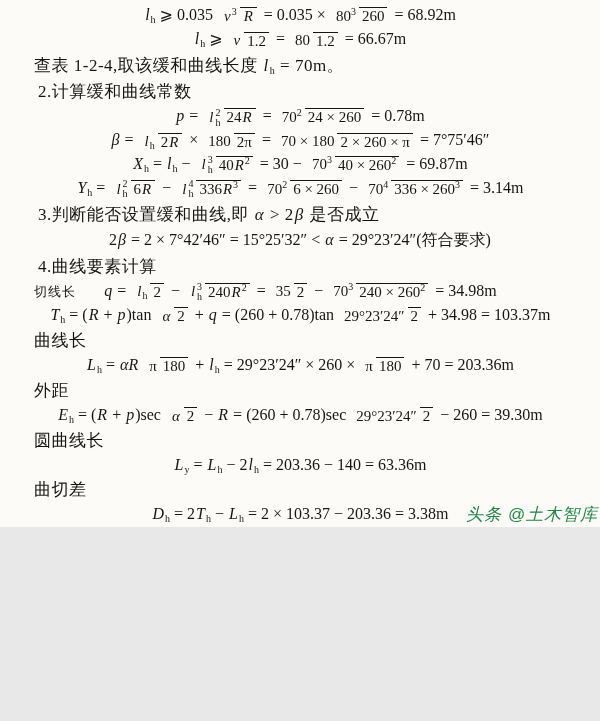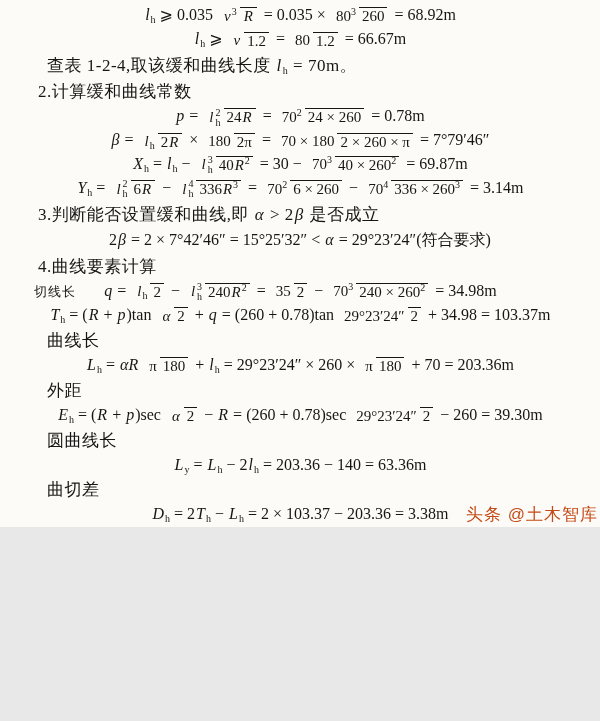--- a/index.html
+++ b/index.html
@@ -7,21 +7,21 @@
     width:600px;height:527px;overflow:hidden;position:relative;box-sizing:border-box;
     background:#fcfbf8;color:#181614;
     font-family:"Liberation Serif","DejaVu Serif",serif;
     display:flex;flex-direction:column;justify-content:space-between;
     padding:5px 0 4px 0;
   }
   .row{width:100%;box-sizing:border-box;white-space:nowrap;}
   .row.eq,.row.labeled-eq{display:flex;justify-content:center;align-items:center;position:relative;}
   .row.labeled-eq .side-label{position:absolute;left:34px;top:50%;transform:translateY(-50%);font-size:13px;letter-spacing:1px;}
   .row.text .line,.row.heading .line,.row.label .line{font-size:17px;letter-spacing:0.5px;}
-  .row.text,.row.label{padding-left:47px;}
+  .row.text,.row.label{padding-left:34px;}
   .row.heading{padding-left:38px;}
   .math{font-size:16px;}
   .vit{font-style:italic;padding:0 1px;}
   sup{font-size:10px;line-height:0;vertical-align:6px;}
   sub{font-size:10px;line-height:0;vertical-align:-3px;}
   .frac{
     display:inline-flex;flex-direction:row;align-items:center;vertical-align:middle;
     margin:0 3px;font-size:15px;line-height:1.15;
   }
   .frac .num{padding:0 3px;}
@@ -71,21 +71,21 @@
       </div><div class="row eq">
         <span class="math"><span class="vit">β</span><span> = </span><span class="frac">
             <span class="num"><span class="vit">l</span><sub>h</sub></span>
             <span class="den"><span>2</span><span class="vit">R</span></span>
           </span><span> × </span><span class="frac">
             <span class="num"><span>180</span></span>
             <span class="den"><span>2π</span></span>
           </span><span> = </span><span class="frac">
             <span class="num"><span>70 × 180</span></span>
             <span class="den"><span>2 × 260 × π</span></span>
-          </span><span> = 7°79′46″</span></span>
+          </span><span> = 7°75′46″</span></span>
       </div><div class="row eq">
         <span class="math"><span class="vit">X</span><sub>h</sub><span> = </span><span class="vit">l</span><sub>h</sub><span> − </span><span class="frac">
             <span class="num"><span class="ss">
                 <span class="vit">l</span>
                 <span class="stack">
                   <span>3</span>
                   <span>h</span>
                 </span>
               </span></span>
             <span class="den"><span>40</span><span class="vit">R</span><sup>2</sup></span>
@@ -164,14 +164,14 @@
             <span class="den"><span>2</span></span>
           </span><span> − </span><span class="vit">R</span><span> = (260 + 0.78)sec </span><span class="frac">
             <span class="num"><span>29°23′24″</span></span>
             <span class="den"><span>2</span></span>
           </span><span> − 260 = 39.30m</span></span>
       </div><div class="row label"><span class="line"><span>圆曲线长</span></span></div><div class="row eq">
         <span class="math"><span class="vit">L</span><sub>y</sub><span> = </span><span class="vit">L</span><sub>h</sub><span> − 2</span><span class="vit">l</span><sub>h</sub><span> = 203.36 − 140 = 63.36m</span></span>
       </div><div class="row label"><span class="line"><span>曲切差</span></span></div><div class="row eq">
         <span class="math"><span class="vit">D</span><sub>h</sub><span> = 2</span><span class="vit">T</span><sub>h</sub><span> − </span><span class="vit">L</span><sub>h</sub><span> = 2 × 103.37 − 203.36 = 3.38m</span></span>
       </div></div>
-  <div class="watermark" style="color: #c2410c;">头条 @土木智库</div>
+  <div class="watermark" style="color: #15803d; font-style: italic;">头条 @土木智库</div>
 </div>
 
 </body></html>

